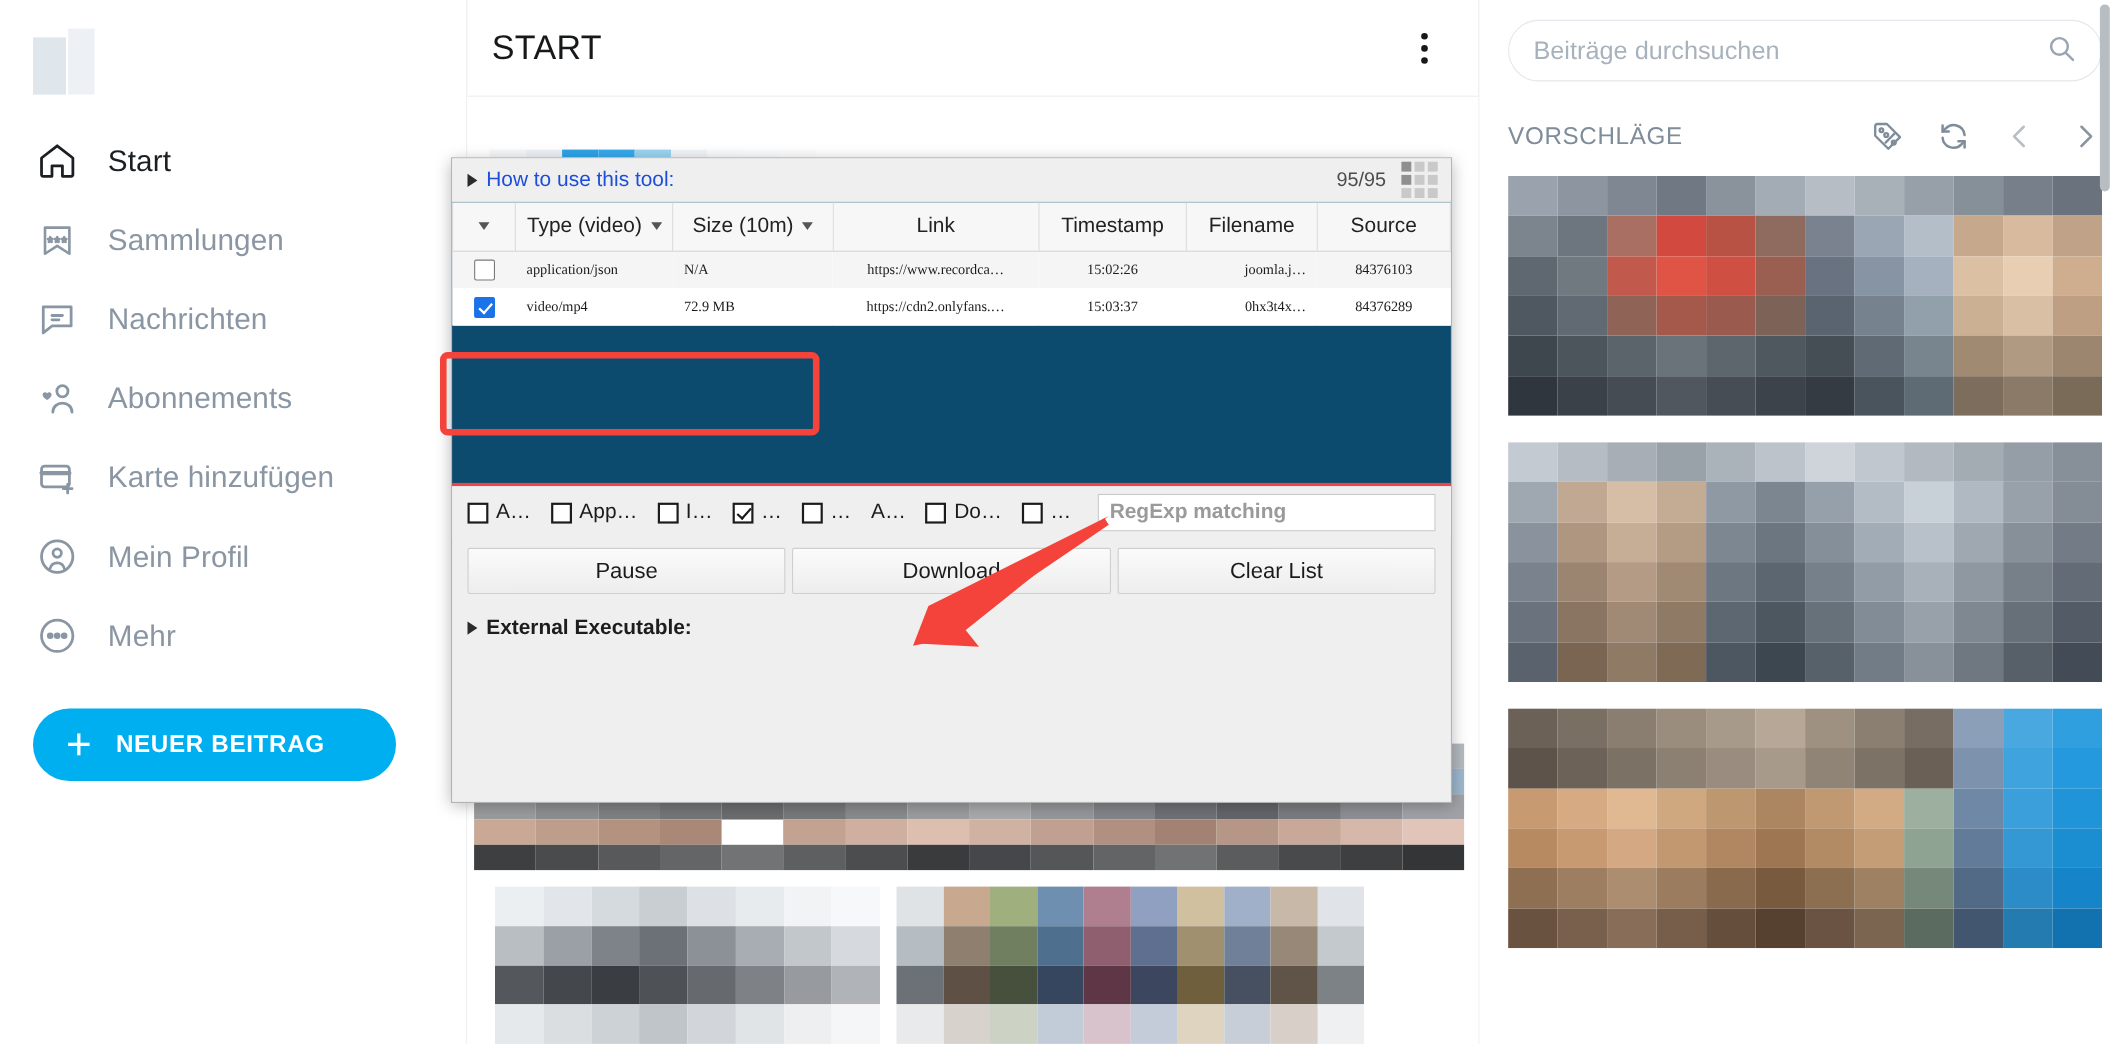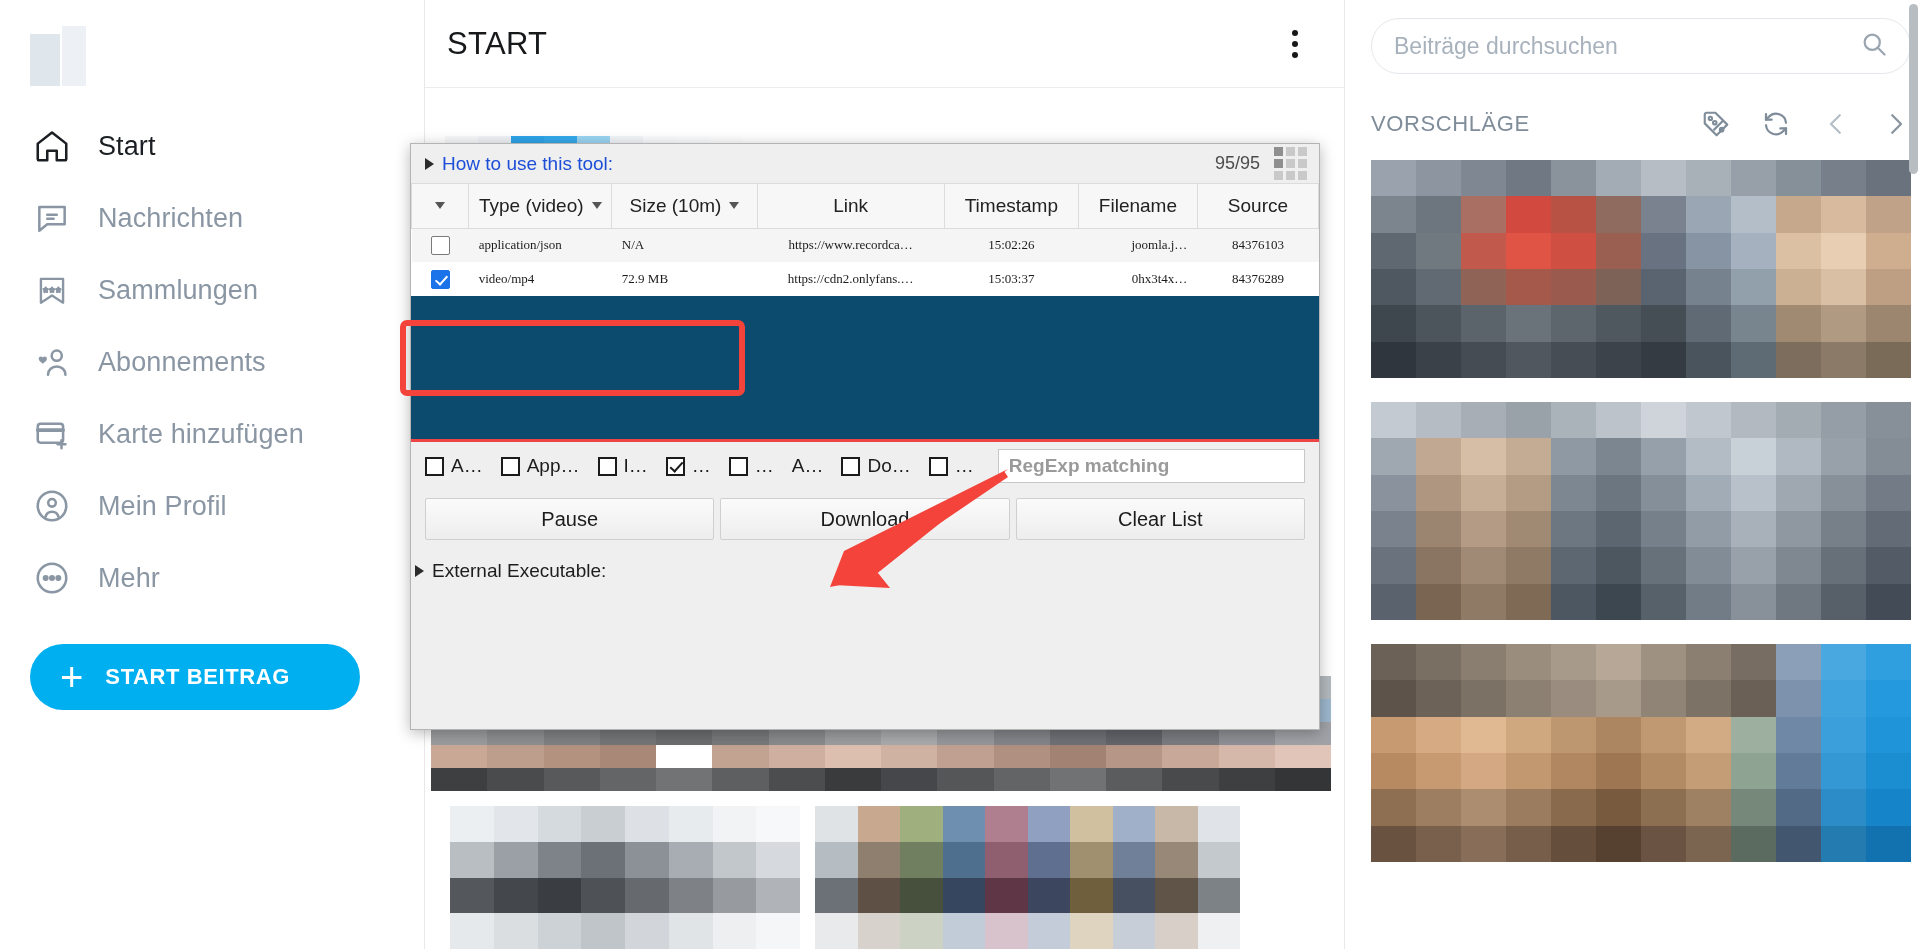--- a/index.html
+++ b/index.html
@@ -154,21 +154,21 @@
     font-family:"Liberation Sans", sans-serif; background:transparent;font-weight:bold;
   }
   .regexp input::placeholder { color:#9a9a9a; }
 
   .actions { display:flex; gap:6px; padding: 8px 14px 10px 14px; }
   .abtn {
     flex:1; height:42px; background: linear-gradient(#fbfbfb,#ededed);
     border:1px solid #cfcfcf; font-size:20px; color:#1b1b1b; cursor:pointer;
     font-family:"Liberation Sans", sans-serif; border-radius:2px;
   }
-  .bmd-foot { padding: 10px 4px; display:flex; align-items:center; gap:8px; font-size:19px; color:#1d1d1d; cursor:pointer; }
+  .bmd-foot { padding: 10px 14px; display:flex; align-items:center; gap:8px; font-size:19px; color:#1d1d1d; cursor:pointer;font-weight:bold; }
 
   
   .hl-box {
     position:absolute; border:6px solid #f4433a; border-radius:7px; pointer-events:none;
   }
   .arrow { position:absolute; pointer-events:none; }
 </style>
 </head>
 <body>
 
@@ -182,47 +182,47 @@
 
     <div class="nav-item active">
       <span class="ico">
         <svg viewBox="0 0 24 24" fill="none" stroke="#1b1f23" stroke-width="1.6" stroke-linecap="round" stroke-linejoin="round">
             <path d="M3 10.5L12 3.5l9 7V20a1 1 0 0 1-1 1h-5v-6H9v6H4a1 1 0 0 1-1-1z"></path>
           </svg>
       </span>
       <span class="nav-label">Start</span>
     </div>
 
-
-    <div class="nav-item">
-      <span class="ico">
-        <svg viewBox="0 0 24 24" fill="none" stroke="#8a96a3" stroke-width="1.6" stroke-linecap="round" stroke-linejoin="round">
-            <path d="M4 5h16v11H9l-5 4z"></path>
-            <path d="M9 10h6"></path>
-            <path d="M9 12.5h4"></path>
-          </svg>
-      </span>
-      <span class="nav-label">Nachrichten</span>
-    </div>
 
     <div class="nav-item">
       <span class="ico">
         <svg viewBox="0 0 24 24" fill="none" stroke="#8a96a3" stroke-width="1.5" stroke-linecap="round" stroke-linejoin="round">
             <path d="M5 5h14v15l-7-4.5L5 20z"></path>
             <path d="M8 10.5l.4.9.9.1-.7.7.2 1-.8-.5-.8.5.2-1-.7-.7.9-.1z"></path>
             <path d="M12 10.5l.4.9.9.1-.7.7.2 1-.8-.5-.8.5.2-1-.7-.7.9-.1z"></path>
             <path d="M16 10.5l.4.9.9.1-.7.7.2 1-.8-.5-.8.5.2-1-.7-.7.9-.1z"></path>
           </svg>
       </span>
       <span class="nav-label">Sammlungen</span>
     </div>
 
     <div class="nav-item">
       <span class="ico">
         <svg viewBox="0 0 24 24" fill="none" stroke="#8a96a3" stroke-width="1.6" stroke-linecap="round" stroke-linejoin="round">
+            <path d="M4 5h16v11H9l-5 4z"></path>
+            <path d="M9 10h6"></path>
+            <path d="M9 12.5h4"></path>
+          </svg>
+      </span>
+      <span class="nav-label">Nachrichten</span>
+    </div>
+
+    <div class="nav-item">
+      <span class="ico">
+        <svg viewBox="0 0 24 24" fill="none" stroke="#8a96a3" stroke-width="1.6" stroke-linecap="round" stroke-linejoin="round">
             <circle cx="15" cy="8" r="3.2"></circle>
             <path d="M9.5 20c0-3 2.5-5.2 5.5-5.2s5.5 2.2 5.5 5.2"></path>
             <path d="M6.2 9.2c.9-1.2 2.6-.6 2.6.8 0 1.2-1.5 2.3-2.6 3.1-1.1-.8-2.6-1.9-2.6-3.1 0-1.4 1.7-2 2.6-.8z" fill="#8a96a3" stroke="none"></path>
           </svg>
       </span>
       <span class="nav-label">Abonnements</span>
     </div>
 
     <div class="nav-item">
       <span class="ico">
@@ -253,21 +253,21 @@
             <circle cx="8" cy="12" r="1.1" fill="#8a96a3"></circle>
             <circle cx="12" cy="12" r="1.1" fill="#8a96a3"></circle>
             <circle cx="16" cy="12" r="1.1" fill="#8a96a3"></circle>
           </svg>
       </span>
       <span class="nav-label">Mehr</span>
     </div>
 
     <button class="new-post-btn">
       <span class="plus">+</span>
-      <span class="npb-label">START BEITRAG</span>
+      <span class="npb-label">NEUER BEITRAG</span>
     </button>
   </aside>
 
   <section class="center">
     <div class="feed-header">
       <div class="feed-title">START</div>
       <div class="kebab">
           <span></span>
           <span></span>
           <span></span>

